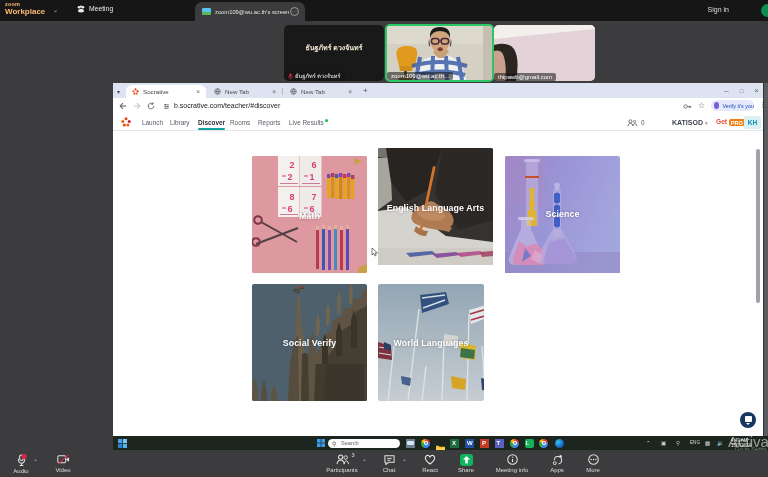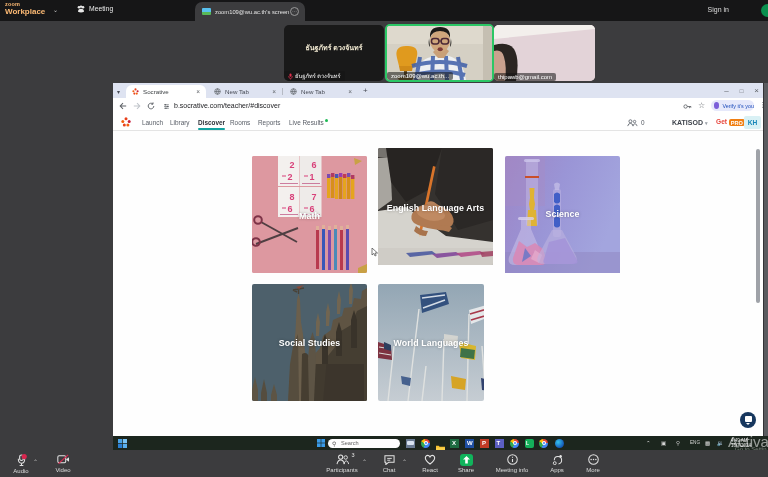--- a/index.html
+++ b/index.html
@@ -370,21 +370,21 @@
         <path d="M50 70 q5 -3 7 3 l2 14 l2 30 h-12z" fill="#463e31"></path>
         <path d="M46.5 10 v-6 M41 6 l11 -2 M41 6 l4 2" stroke="#4a4236" stroke-width="1.4" fill="none"></path>
         <path d="M44 3 l8 -2 l-5 4 z" fill="#8a4a38"></path>
 
         <path d="M58 56 l2.5 -8 l2.5 8 l1 18 l-2 43 h-5 l-1 -43z" fill="#5d5445"></path>
 
         <path d="M0 106 l3 -13 l3 13 v11 h-6z" fill="#5d5444"></path>
         <path d="M9 109 l3 -14 l3 14 v8 h-6z" fill="#554d3f"></path>
         <path d="M19 111 l3 -11 l3 11 v6 h-6z" fill="#5d5444"></path>
       </svg>
-      <div class="clabel" style="top:53.5px;">Social Studies</div>
+      <div class="clabel" style="top:53.5px;">Social Verify</div>
     </div>
 
     <div class="card" style="left:265px;top:201px;width:106px;height:117px;">
       <svg width="115" height="117" viewBox="0 0 115 117">
         <defs>
           <linearGradient id="wlbg" x1="0" y1="0" x2="0" y2="1">
             <stop offset="0" stop-color="#93a6b4"></stop>
               <stop offset="1" stop-color="#c6cdd3"></stop>
           </linearGradient>
         </defs>

